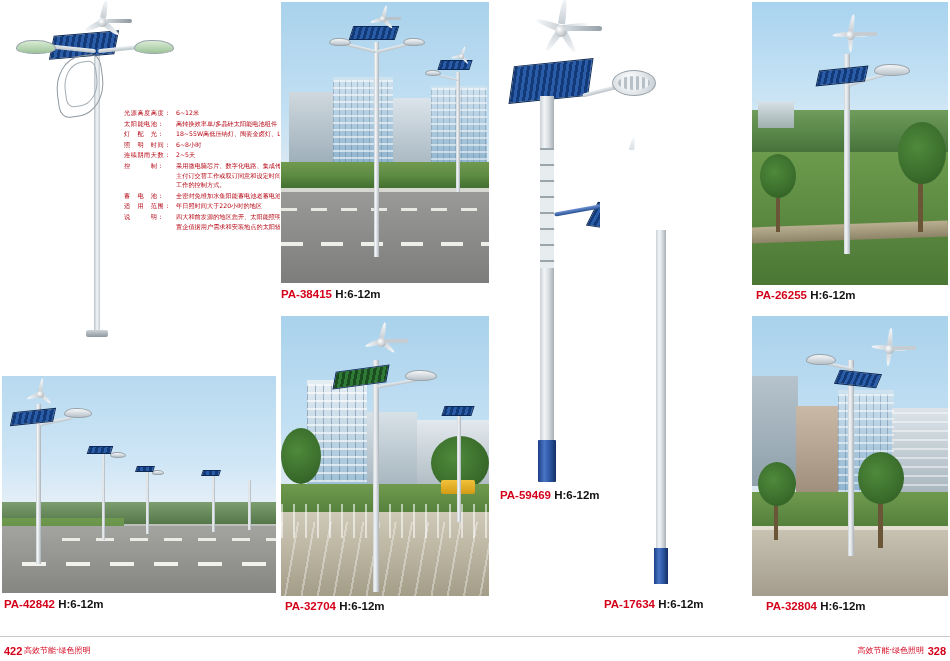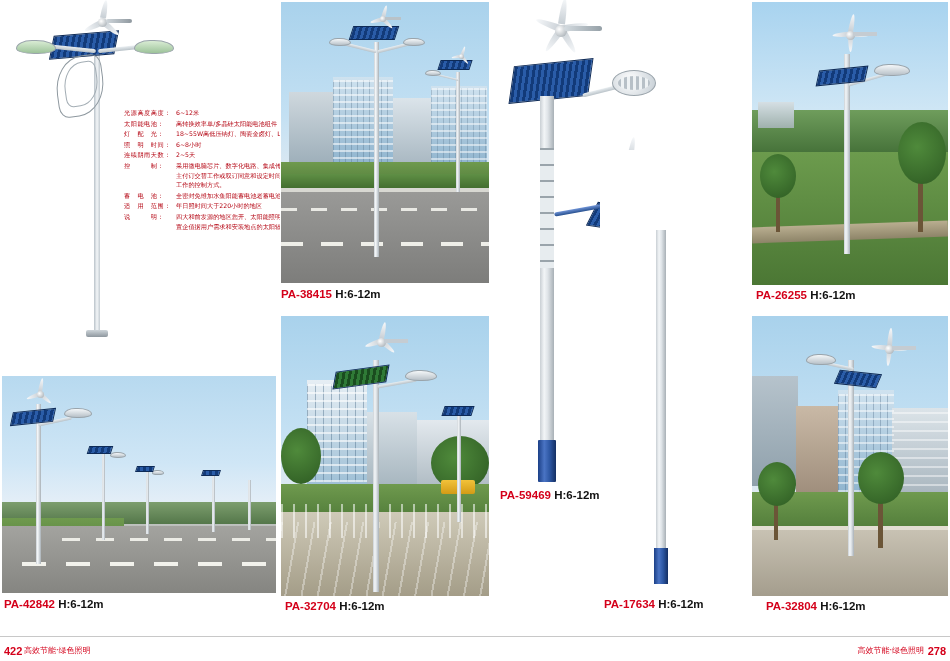--- a/index.html
+++ b/index.html
@@ -483,15 +483,15 @@
   </div>
   <div class="caption" style="left:285px; top:600px;text-align:right;">
     <span class="code">PA-32704</span>
     <span class="size">H:6-12m</span>
   </div>
 
   <div class="footer-line"></div>
   <div class="folio" style="left:4px;">422</div>
   <div class="folio-txt" style="left:24px;">高效节能·绿色照明</div>
   <div class="folio-txt" style="right:26px;">高效节能·绿色照明</div>
-  <div class="folio" style="right:4px;">278</div>
+  <div class="folio" style="right:4px;">328</div>
 
 </div>
 
 </body></html>

